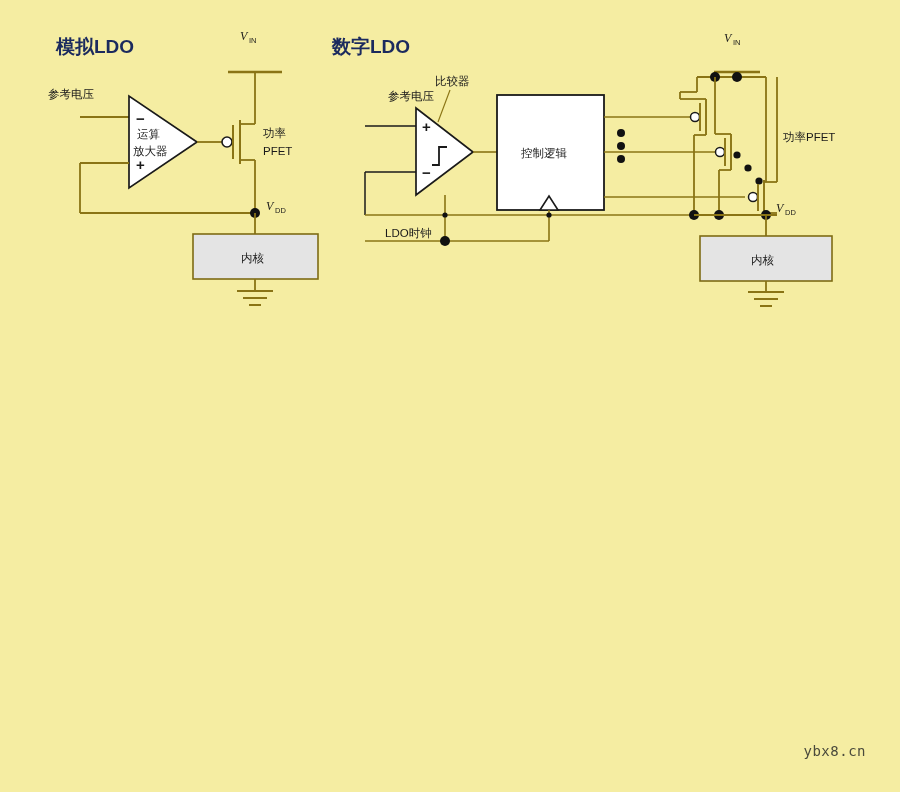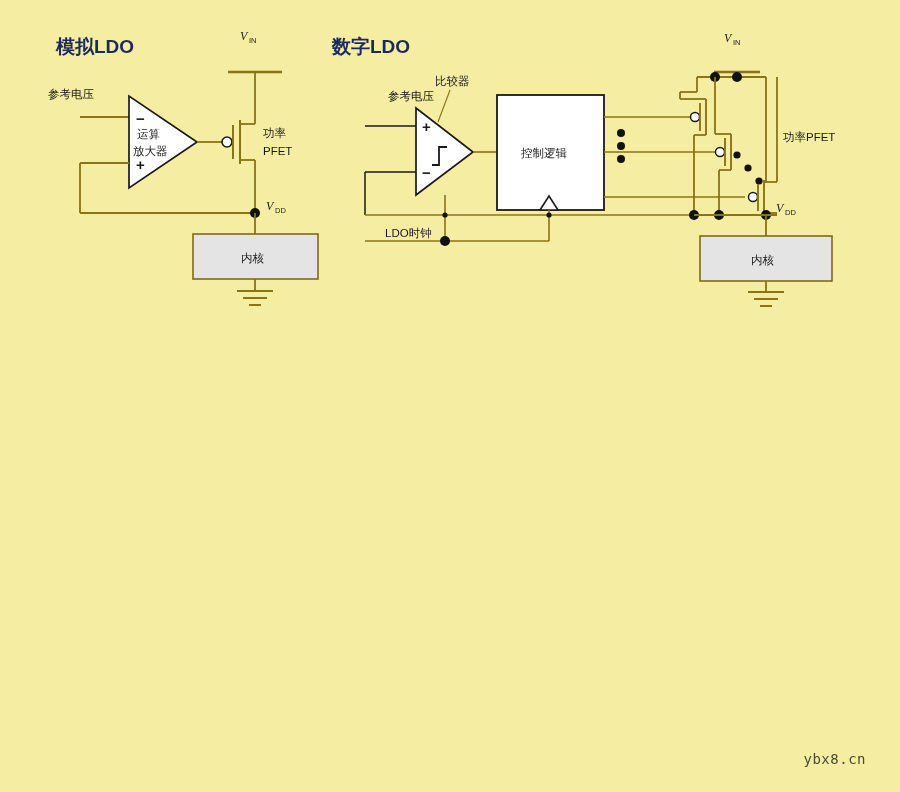--- a/index.html
+++ b/index.html
@@ -79,21 +79,21 @@
     font-size: 0.55em;
     vertical-align: baseline;
     position: relative;
     top: 0.28em;
     letter-spacing: 0;
   }
 
   #watermark {
     position: absolute;
     right: 34px;
-    bottom: 25px;
+    bottom: 33px;
     font-family: "DejaVu Sans Mono", monospace;
     font-size: 14px;
     color: #4a4a3c;
     letter-spacing: 0.5px;
   }
 </style>
 </head>
 <body>
 
 <div id="page">

